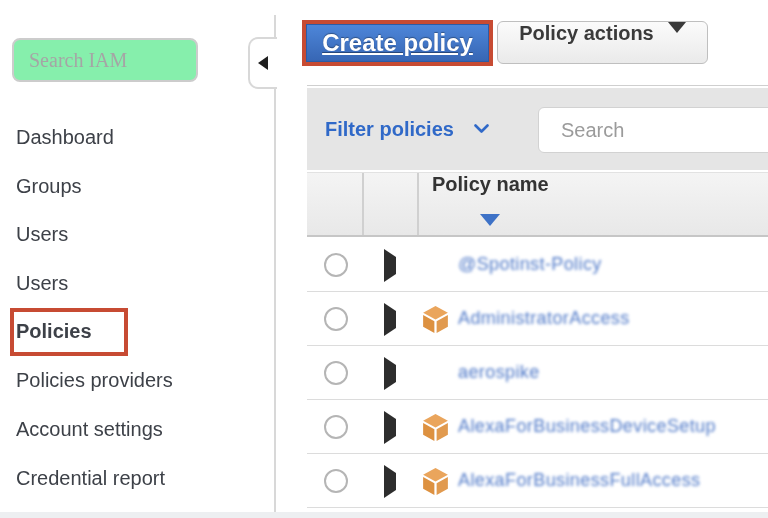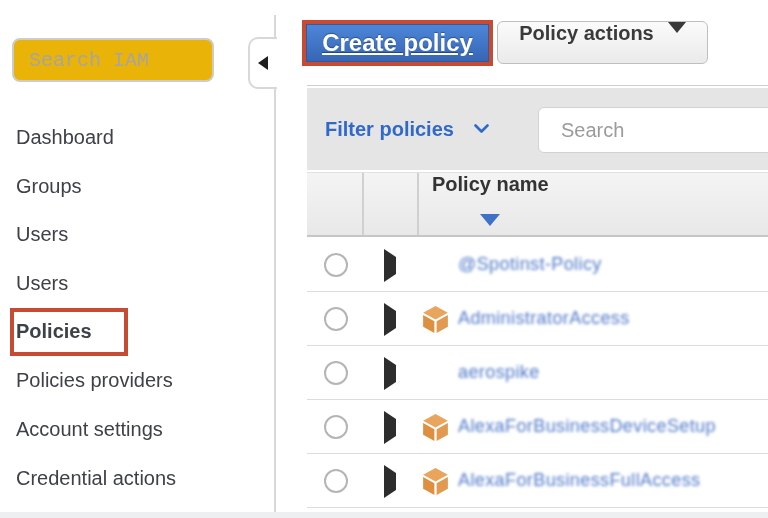--- a/index.html
+++ b/index.html
@@ -1,23 +1,23 @@
 <!DOCTYPE html>
 <html><head>
 <meta charset="utf-8">
 <style>
   * { margin:0; padding:0; box-sizing:border-box; }
   html,body { background:#fff; }
   body { font-family:"Liberation Sans", sans-serif; }
   .canvas { position:relative; width:768px; height:518px; background:#fff; overflow:hidden; }
 
   
-  .iam-search { position:absolute; left:12px; top:38px; width:202px; height:44px;
+  .iam-search { position:absolute; left:12px; top:38px; width:186px; height:44px;
     border:2px solid #cccccc; border-radius:8px; padding:0 12px 0 15px;
-    font-family:Liberation Mono, monospace; font-size:20px; color:#444; background:#eab308; outline:none; }
+    font-family:Liberation Serif, serif; font-size:20px; color:#444; background:#86efac; outline:none; }
   .iam-search::placeholder { color:#a5a5a5; }
   .side-item { position:absolute; left:16px; height:26px; line-height:26px;
     font-size:20px; color:#3d4148; white-space:nowrap; cursor:pointer; }
   .side-item.bold { font-weight:bold; }
   .hl-box { position:absolute; border:4px solid #c74b33; background:transparent; pointer-events:none; }
   .policies-box { left:10px; top:308px; width:118px; height:48px; }
 
   .v-divider { position:absolute; left:274px; top:15px; width:2px; height:497px; background:#d8d8d8; }
   .collapse-tab { position:absolute; left:248px; top:37px; width:29px; height:52px;
     background:#fff; border:2px solid #d8d8d8; border-right:none;
@@ -84,21 +84,21 @@
 
   <input class="iam-search" type="text" placeholder="Search IAM" style="">
 
   <div class="side-item" style="top:124px">Dashboard</div>
   <div class="side-item" style="top:173px">Groups</div>
   <div class="side-item" style="top:221px">Users</div>
   <div class="side-item" style="top:270px">Users</div>
   <div class="side-item bold" style="top:318px">Policies</div>
   <div class="side-item" style="top:367px">Policies providers</div>
   <div class="side-item" style="top:416px">Account settings</div>
-  <div class="side-item" style="top:465px">Credential actions</div>
+  <div class="side-item" style="top:465px">Credential report</div>
 
   <div class="hl-box policies-box"></div>
 
   <div class="v-divider"></div>
   <div class="collapse-tab">
     <span class="tri-left"></span>
   </div>
 
   <div class="hl-box create-box">
     <button class="btn-primary">Create policy</button>

